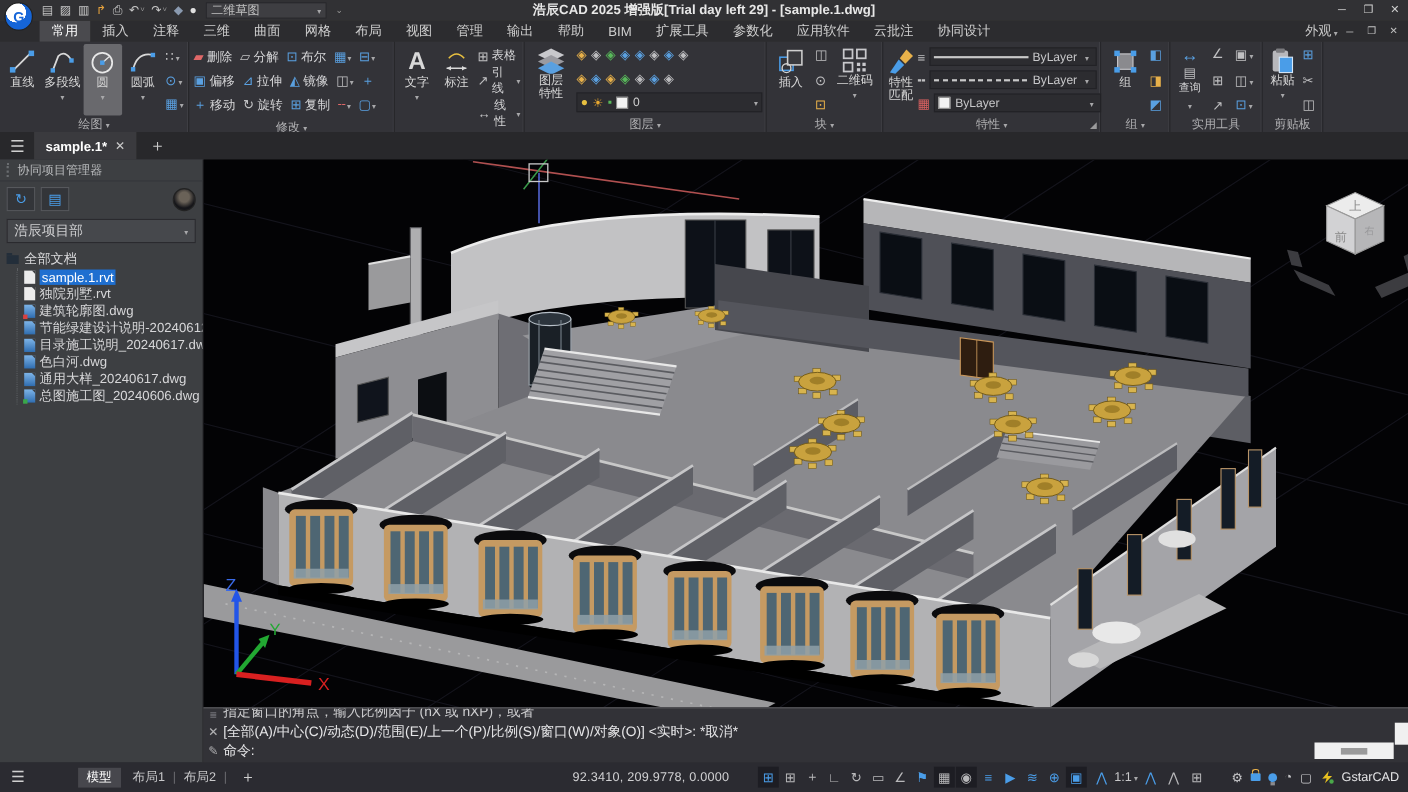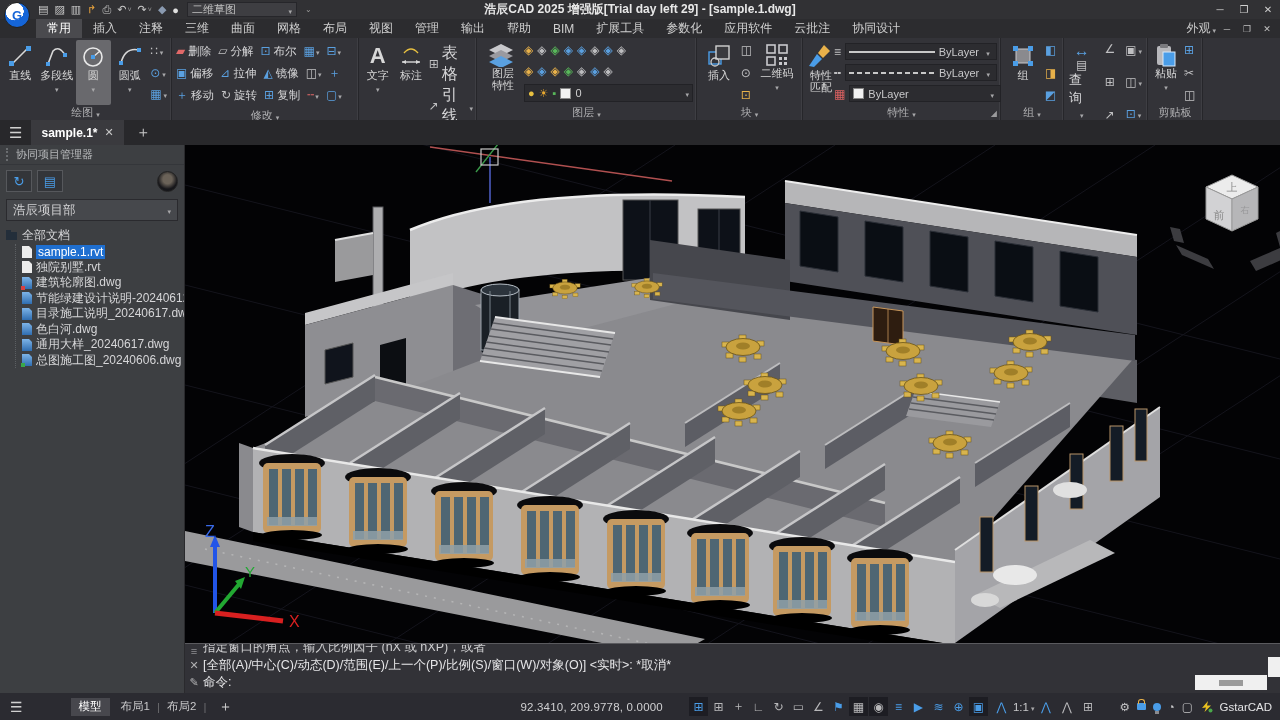--- a/index.html
+++ b/index.html
@@ -32,48 +32,48 @@
   
   .ribbon{position:absolute;left:0;top:38px;width:1280px;height:82px;background:#333338;display:flex;}
   .panel{height:82px;display:flex;flex-direction:column;border-right:1px solid #26262a;box-shadow:inset -1px 0 0 #3e3e43;}
   .ptools{flex:1;display:flex;align-items:stretch;padding:2px 3px 0 3px;gap:2px;}
   .pcap{height:15px;display:flex;align-items:center;justify-content:center;gap:3px;font-size:11px;color:#b0b0b2;position:relative;}
   .cr{font-style:normal;}
   .cr::before{content:"▾";font-size:7px;color:#a8a8aa;}
   .bigbtn{width:38px;display:flex;flex-direction:column;align-items:center;justify-content:flex-start;gap:1px;padding-top:3px;font-size:11px;color:#d8d8d8;line-height:1.05;}
   .bigbtn.pressed{background:#69696d;border-radius:2px;}
   .bigbtn svg{display:block;}
-  .blabel{text-align:right;}
+  .blabel{text-align:center;}
   .minicol{display:flex;flex-direction:column;justify-content:space-between;padding:4px 1px;}
   .minirow{display:flex;align-items:center;gap:2px;}
   .mi{font-style:normal;font-size:12px;color:#5aa0e0;line-height:1;}
   .mi.gray{color:#c0c0c2;}
   .mi.red{color:#e06868;}
   .mi.yellow{color:#e8b14a;}
   .mod{flex-direction:column;justify-content:space-between;padding:3px 4px;}
   .mrow{display:flex;align-items:center;gap:7px;height:20px;}
   .sbtn{display:flex;align-items:center;gap:3px;font-size:11.5px;color:#d4d4d6;}
   .mini{display:flex;align-items:center;gap:1px;}
   .acol{display:flex;flex-direction:column;justify-content:space-between;padding:3px 0;}
-  .arow{display:flex;align-items:center;gap:3px;font-size:16px;color:#d4d4d6;}
+  .arow{display:flex;align-items:center;gap:3px;font-size:11px;color:#d4d4d6;}
   .lrow{display:flex;gap:4px;}
   .dico::before{content:"◈";font-size:12px;color:#bdbdbf;}
   .dico.b::before{color:#5aa0e0;}
   .dico.y::before{color:#e8b14a;}
   .dico.g::before{color:#58b85a;}
   .ldrop{display:flex;align-items:center;gap:4px;background:#2c2c30;border:1px solid #222226;height:18px;padding:0 3px;font-size:11px;color:#d0d0d0;}
   .sw{width:11px;height:11px;background:#f2f2f2;border:1px solid #888;}
   .prow{display:flex;align-items:center;gap:4px;background:#2c2c30;border:1px solid #222226;height:17px;width:152px;padding:0 3px;font-size:11px;color:#c8c8ca;}
   .lineprev{flex:1;height:2px;background:#c8c8c8;}
   .lineprev.dash{background:repeating-linear-gradient(90deg,#c8c8c8 0 5px,transparent 5px 8px);}
   .crbox{width:10px;display:flex;justify-content:center;}
   .proprows{display:flex;flex-direction:column;justify-content:space-between;padding:3px 0;}
   .corner{position:absolute;right:3px;bottom:2px;font-size:8px;color:#9a9a9c;}
   .ucol{display:flex;flex-direction:column;justify-content:space-between;align-items:center;padding:3px 2px;}
-  .utxt{font-size:13px;color:#d4d4d6;display:flex;align-items:flex-start;gap:2px;}
+  .utxt{font-size:10px;color:#d4d4d6;display:flex;align-items:flex-start;gap:2px;}
 
   
   .doctabs{position:absolute;left:0;top:120px;width:1280px;height:25px;background:#28282b;display:flex;align-items:center;}
   .burger{font-size:15px;color:#d0d0d0;padding:0 9px;}
   .dtab{height:25px;display:flex;align-items:center;gap:7px;padding:0 10px;background:#3a3a3e;color:#ffffff;font-weight:bold;font-size:12px;}
   .dtab .x{font-weight:normal;color:#c8c8c8;font-size:11px;}
   .newtab{color:#c8c8c8;font-size:15px;padding:0 12px;}
 
   
   .sidebar{position:absolute;left:0;top:145px;width:185px;height:548px;background:#3d3f42;border-right:1px solid #2a2a2d;display:flex;flex-direction:column;}

